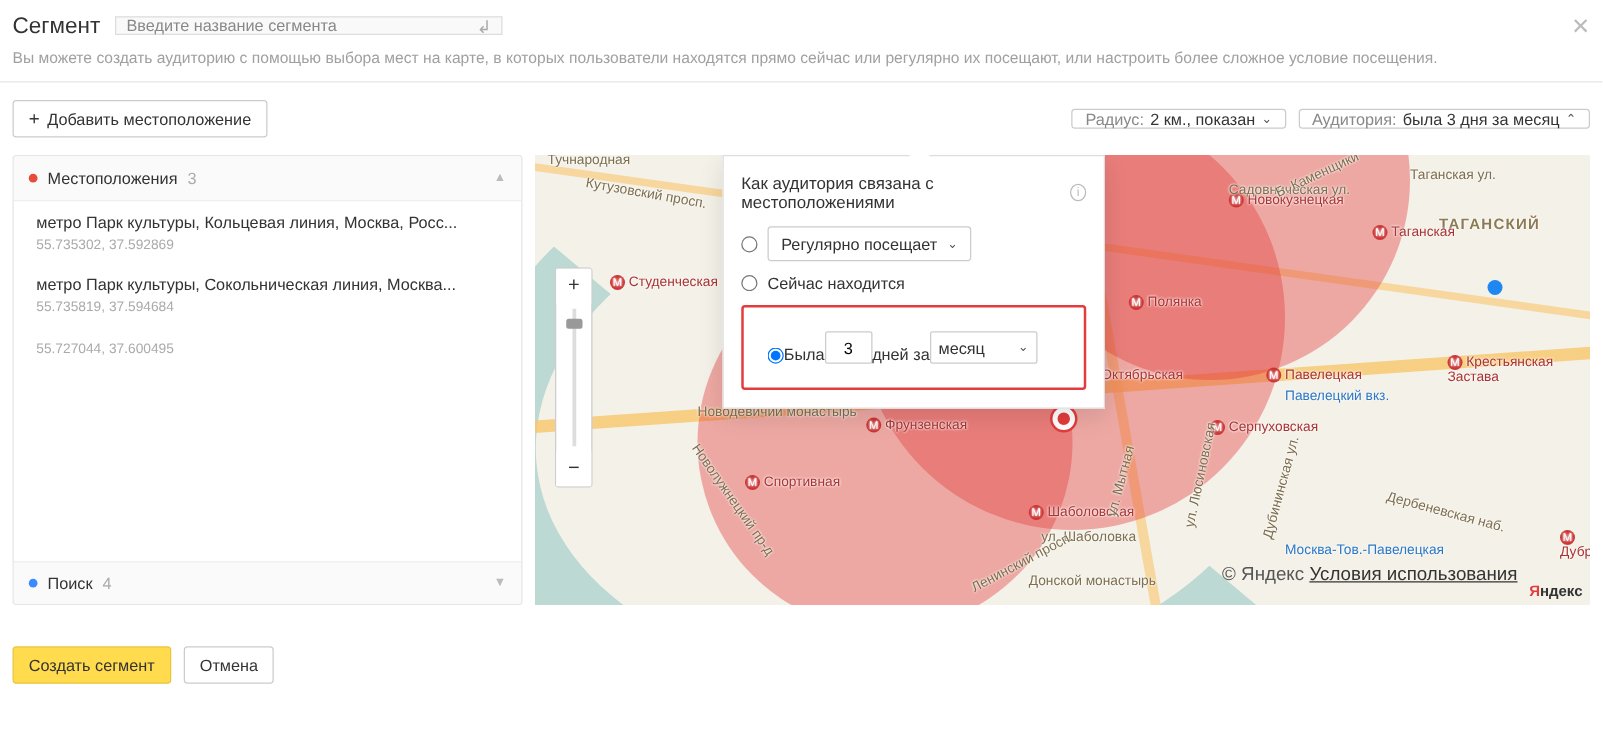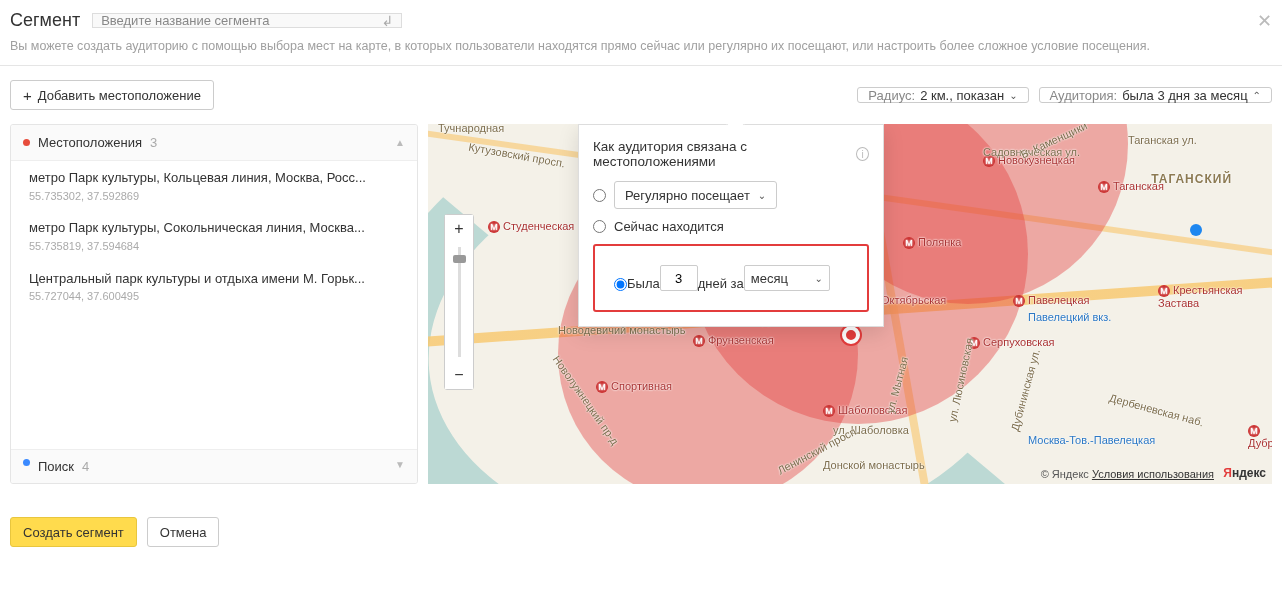--- a/index.html
+++ b/index.html
@@ -25,21 +25,21 @@
 .sec-head { display: flex; align-items: center; padding: 10px 12px; background: #fafafa; border-bottom: 1px solid #eee; gap: 8px; }
 .dot { width: 7px; height: 7px; border-radius: 50%; }
 .dot.red { background: #e74c3c; }
 .dot.blue { background: #3b8aff; }
 .sec-title { font-size: 13px; color: #333; }
 .sec-count { color: #aaa; }
 .sec-collapse { margin-left: auto; color: #bbb; font-size: 10px; }
 .loc-list { flex: 1; overflow: auto; }
 .loc-item { padding: 8px 18px; font-size: 13px; color: #333; line-height: 1.35; }
 .loc-item .coords { color: #aaa; font-size: 11px; margin-top: 2px; }
-.sec-foot { border-top: 1px solid #eee; background: #fafafa; padding: 9px 12px; display: flex; gap: 8px; }
+.sec-foot { border-top: 1px solid #eee; background: #fafafa; padding: 9px 12px; display: flex; align-items: center; gap: 8px; }
 .map-wrap { flex: 1; position: relative; height: 360px; border: 0; background: #f4f1e8; overflow: hidden; }
 .map-bg { position: absolute; inset: 0; }
 .river { position: absolute; top: -40px; left: -60px; width: 720px; height: 520px; border: 60px solid #b6d7d2; border-radius: 50%; border-right-color: transparent; border-top-color: transparent; transform: rotate(-5deg); opacity: 0.9; }
 .road1 { position: absolute; top: 50%; left: -10%; width: 130%; height: 10px; background: linear-gradient(#f8c76b,#f8c76b); transform: rotate(-4deg); opacity: 0.8; }
 .road2 { position: absolute; top: 20%; left: -10%; width: 130%; height: 6px; background: #f8c76b; transform: rotate(8deg); opacity: 0.6; }
 .road3 { position: absolute; top: -10%; left: 55%; width: 8px; height: 130%; background: #f8c76b; transform: rotate(-10deg); opacity: 0.6; }
 .circle { position: absolute; border-radius: 50%; background: rgba(227, 60, 60, 0.40); }
 .c1 { width: 340px; height: 340px; top: -40px; left: 260px; }
 .c2 { width: 320px; height: 320px; top: -140px; left: 380px; }
 .c3 { width: 300px; height: 300px; top: 80px; left: 130px; }
@@ -57,21 +57,21 @@
 .radio-row { display: flex; align-items: center; gap: 8px; margin-bottom: 10px; font-size: 13px; }
 .radio-row input[type=radio] { accent-color: #333; }
 .pill-sel { height: 28px; border: 1px solid #ccc; border-radius: 3px; padding: 0 10px; display: inline-flex; align-items: center; gap: 8px; font-size: 13px; }
 .hl-row { border: 2px solid #e33c3c; border-radius: 3px; padding: 19px; display: flex; align-items: flex-end; gap: 0; font-size: 13px; }
 .num-in { width: 38px; height: 26px; border: 1px solid #ccc; border-radius: 2px; text-align: center; font-size: 13px; }
 .sel-in { width: 86px; height: 26px; border: 1px solid #ccc; border-radius: 2px; padding: 0 6px; display: inline-flex; align-items: center; justify-content: space-between; font-size: 13px; }
 .map-label { position:absolute; font-size: 11px; color: #7d6e4d; white-space: nowrap; text-shadow: 0 0 2px #fff,0 0 2px #fff; }
 .map-metro { color:#a33; position:absolute; font-size:11px; text-shadow:0 0 2px #fff,0 0 2px #fff; }
 .map-metro:before { content:"M"; display:inline-block; width:12px; height:12px; background:#c33; color:#fff; font-size:9px; text-align:center; border-radius:50%; line-height:12px; margin-right:3px; }
 .map-district { position:absolute; font-size:12px; color:#8c7a52; font-weight:600; letter-spacing:1px; text-shadow:0 0 2px #fff,0 0 2px #fff; }
-.map-copy { position: absolute; bottom: 4px; right: 58px; font-size: 11px; color: #555; }
+.map-copy { position: absolute; bottom: 16px; right: 58px; font-size: 15px; color: #555; }
 .map-copy a { color: #333; }
 .ylogo { position: absolute; bottom: 4px; right: 6px; font-size: 12px; font-weight: bold; color: #333; }
 .ylogo .y { color: #e33c3c; }
 .footer { padding: 33px 10px; display: flex; gap: 10px; }
 .btn-primary { background: #ffdb4d; border: 1px solid #e8c63e; color: #333; }
 </style>
 </head>
 <body>
 
 <div class="header-row">
@@ -115,21 +115,20 @@
     <div class="loc-list">
       <div class="loc-item">
         <div>метро Парк культуры, Кольцевая линия, Москва, Росс...</div>
         <div class="coords">55.735302, 37.592869</div>
       </div>
       <div class="loc-item">
         <div>метро Парк культуры, Сокольническая линия, Москва...</div>
         <div class="coords">55.735819, 37.594684</div>
       </div>
       <div class="loc-item">
-        <div>Центральный парк культуры и отдыха имени М. Горьк...</div>
         <div class="coords">55.727044, 37.600495</div>
       </div>
     </div>
     <div class="sec-foot">
       <span class="dot blue"></span>
       <span class="sec-title">Поиск</span>
       <span class="sec-count">4</span>
       <span class="sec-collapse">▼</span>
     </div>
   </div>

